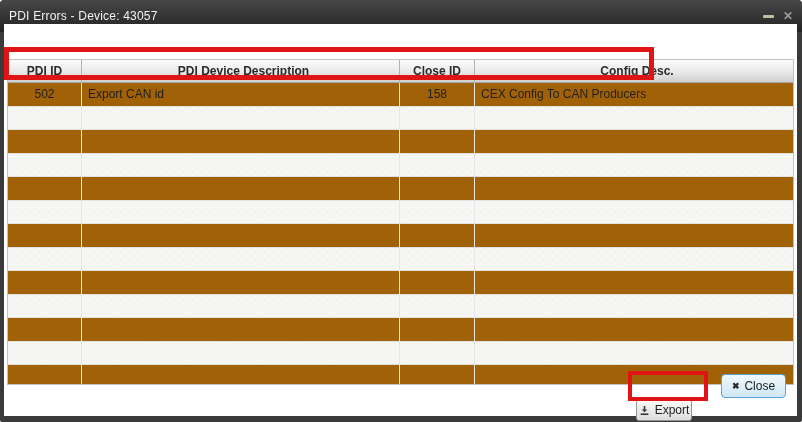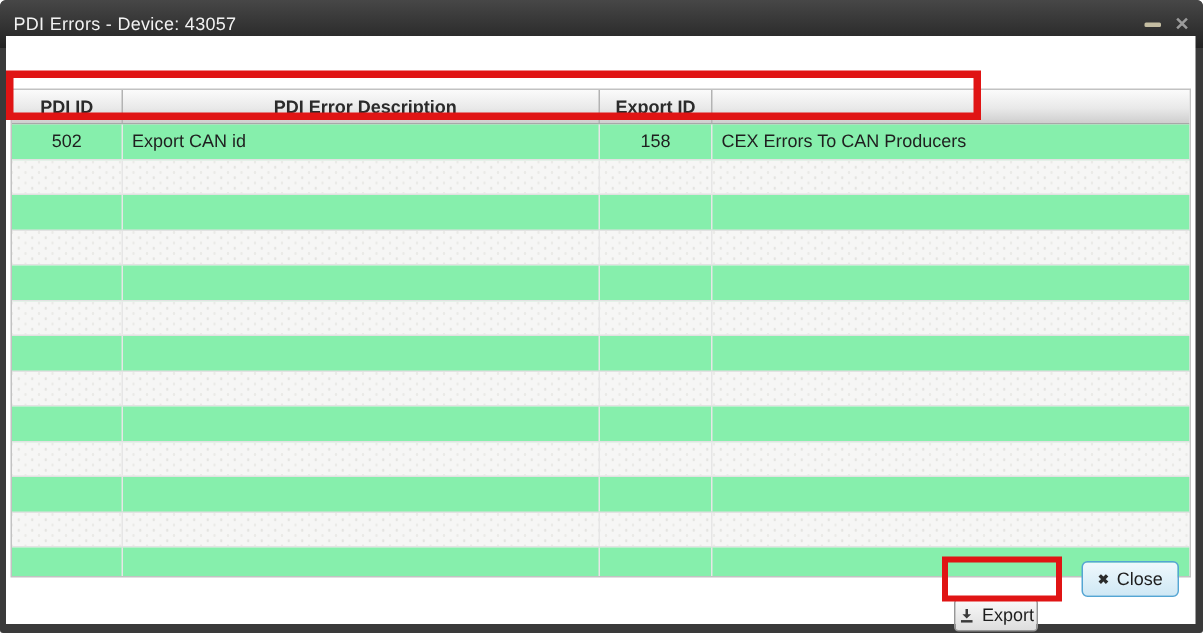--- a/index.html
+++ b/index.html
@@ -33,21 +33,21 @@
   }
   .thead { display:flex; height:23px;
     background:linear-gradient(180deg,#fbfbfb 0%,#e9e9e9 55%,#cecece 100%);
     border-bottom:1px solid #a8a8a8;
   }
   .thead .hcell {
     display:flex; align-items:center; justify-content:center;
     font-size:12px; font-weight:bold; color:#2b2b2b;
     border-right:1px solid #b3b3b3; height:100%;
   }
-  .trow { display:flex; height:23.5px; border-bottom:1px solid #e2e2e2; background:#86efac; }
+  .trow { display:flex; height:23.5px; border-bottom:1px solid #e2e2e2; background:#a16207; }
   .trow .cell {
     font-size:12px; color:#1f1f1f; border-right:1px solid #e6e6e6;
     display:flex; align-items:center; height:100%; overflow:hidden; white-space:nowrap;
   }
   .c0 { width:74px; justify-content:center; }
   .c1 { width:318px; padding-left:6px; }
   .c2 { width:75px; justify-content:center; }
   .c3 { flex:1; padding-left:6px; border-right:none !important; }
   .striped {
     background-color:#f6f6f5;
@@ -90,29 +90,30 @@
       <span class="min-icon"></span>
       <span class="tb-close">✕</span>
     </div>
   </div>
 
   <div class="content">
 
     <div class="grid">
       <div class="thead">
         <div class="hcell c0">PDI ID</div>
-        <div class="hcell c1">PDI Error Description</div>
-        <div class="hcell c2">Export ID</div>
+        <div class="hcell c1">PDI Device Description</div>
+        <div class="hcell c2">Close ID</div>
+        <div class="hcell c3">Config Desc.</div>
       </div>
       <div id="tbody">
         <div class="trow">
           <div class="cell c0">502</div>
           <div class="cell c1">Export CAN id</div>
           <div class="cell c2">158</div>
-          <div class="cell c3">CEX Errors To CAN Producers</div>
+          <div class="cell c3">CEX Config To CAN Producers</div>
         </div>
       <div class="trow striped">
             <div class="cell c0"></div>
             <div class="cell c1"></div>
             <div class="cell c2"></div>
             <div class="cell c3"></div>
           </div>
           <div class="trow">
             <div class="cell c0"></div>
             <div class="cell c1"></div>

